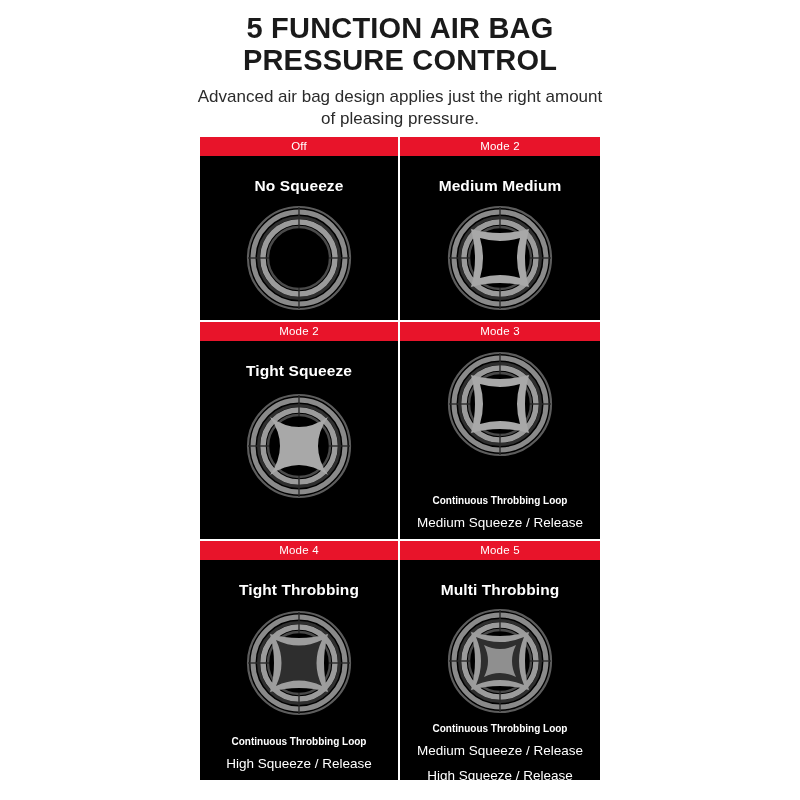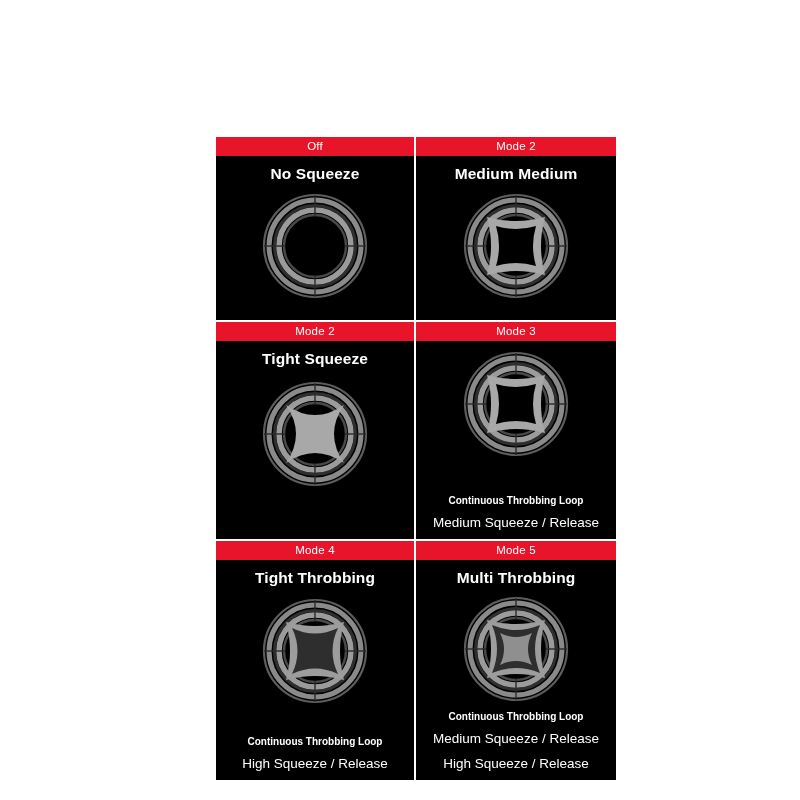--- a/index.html
+++ b/index.html
@@ -37,21 +37,21 @@
   .subtitle {
     font-size: 17px;
     color: #2b2b2b;
     line-height: 1.32;
     margin: 9px auto 0;
     width: 420px;
   }
   
   .grid {
     position: absolute;
-    left: 216px;
+    left: 200px;
     top: 137px;
     width: 400px;
   }
   .row {
     display: flex;
     width: 400px;
   }
   .cell {
     width: 200px;
     box-sizing: border-box;
@@ -71,21 +71,21 @@
     position: relative;
     display: flex;
     flex-direction: column;
     align-items: center;
   }
   .mode-name {
     color: #ffffff;
     font-size: 15.5px;
     font-weight: bold;
     text-align: center;
-    padding-top: 9px;
+    padding-top: 21px;
     letter-spacing: 0.1px;
   }
   .ring-wrap {
     position: relative;
     margin-top: 4px;
   }
   .footnotes {
     width: 100%;
     text-align: center;
     padding-bottom: 7px;
@@ -107,20 +107,24 @@
     height: 2px;
     background: #ffffff;
     width: 400px;
   }
 </style>
 </head>
 <body>
 
 <div class="page">
 
+  <div class="header">
+    <div class="title">5 Function Air Bag Pressure Control</div>
+    <div class="subtitle">Advanced air bag design applies just the right amount of pleasing pressure.</div>
+  </div>
 
   <div class="grid">
 
     <div class="row">
 
       <div class="cell left" style="height:183px">
         <div class="label-bar">Off</div>
         <div class="cell-body" style="height:164px">
           <div class="mode-name">No Squeeze</div>
           <div class="ring-wrap">

